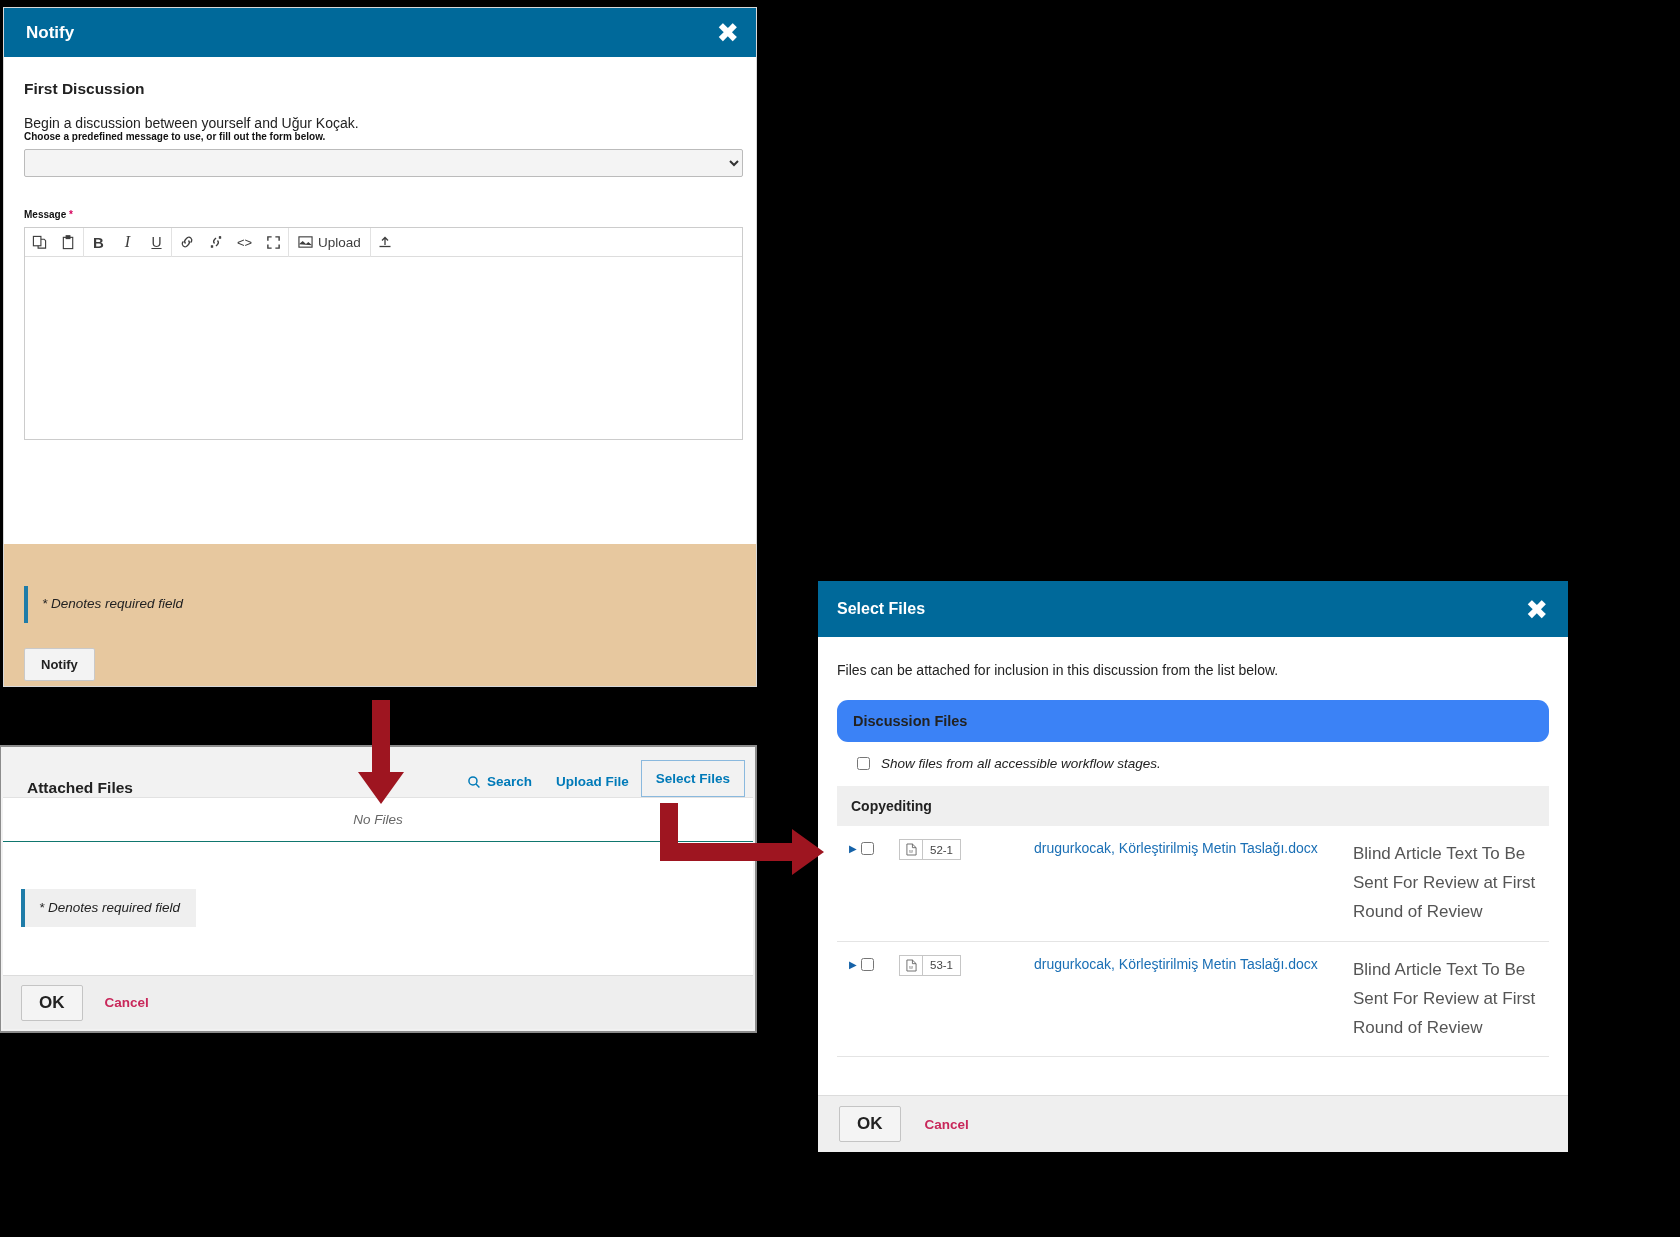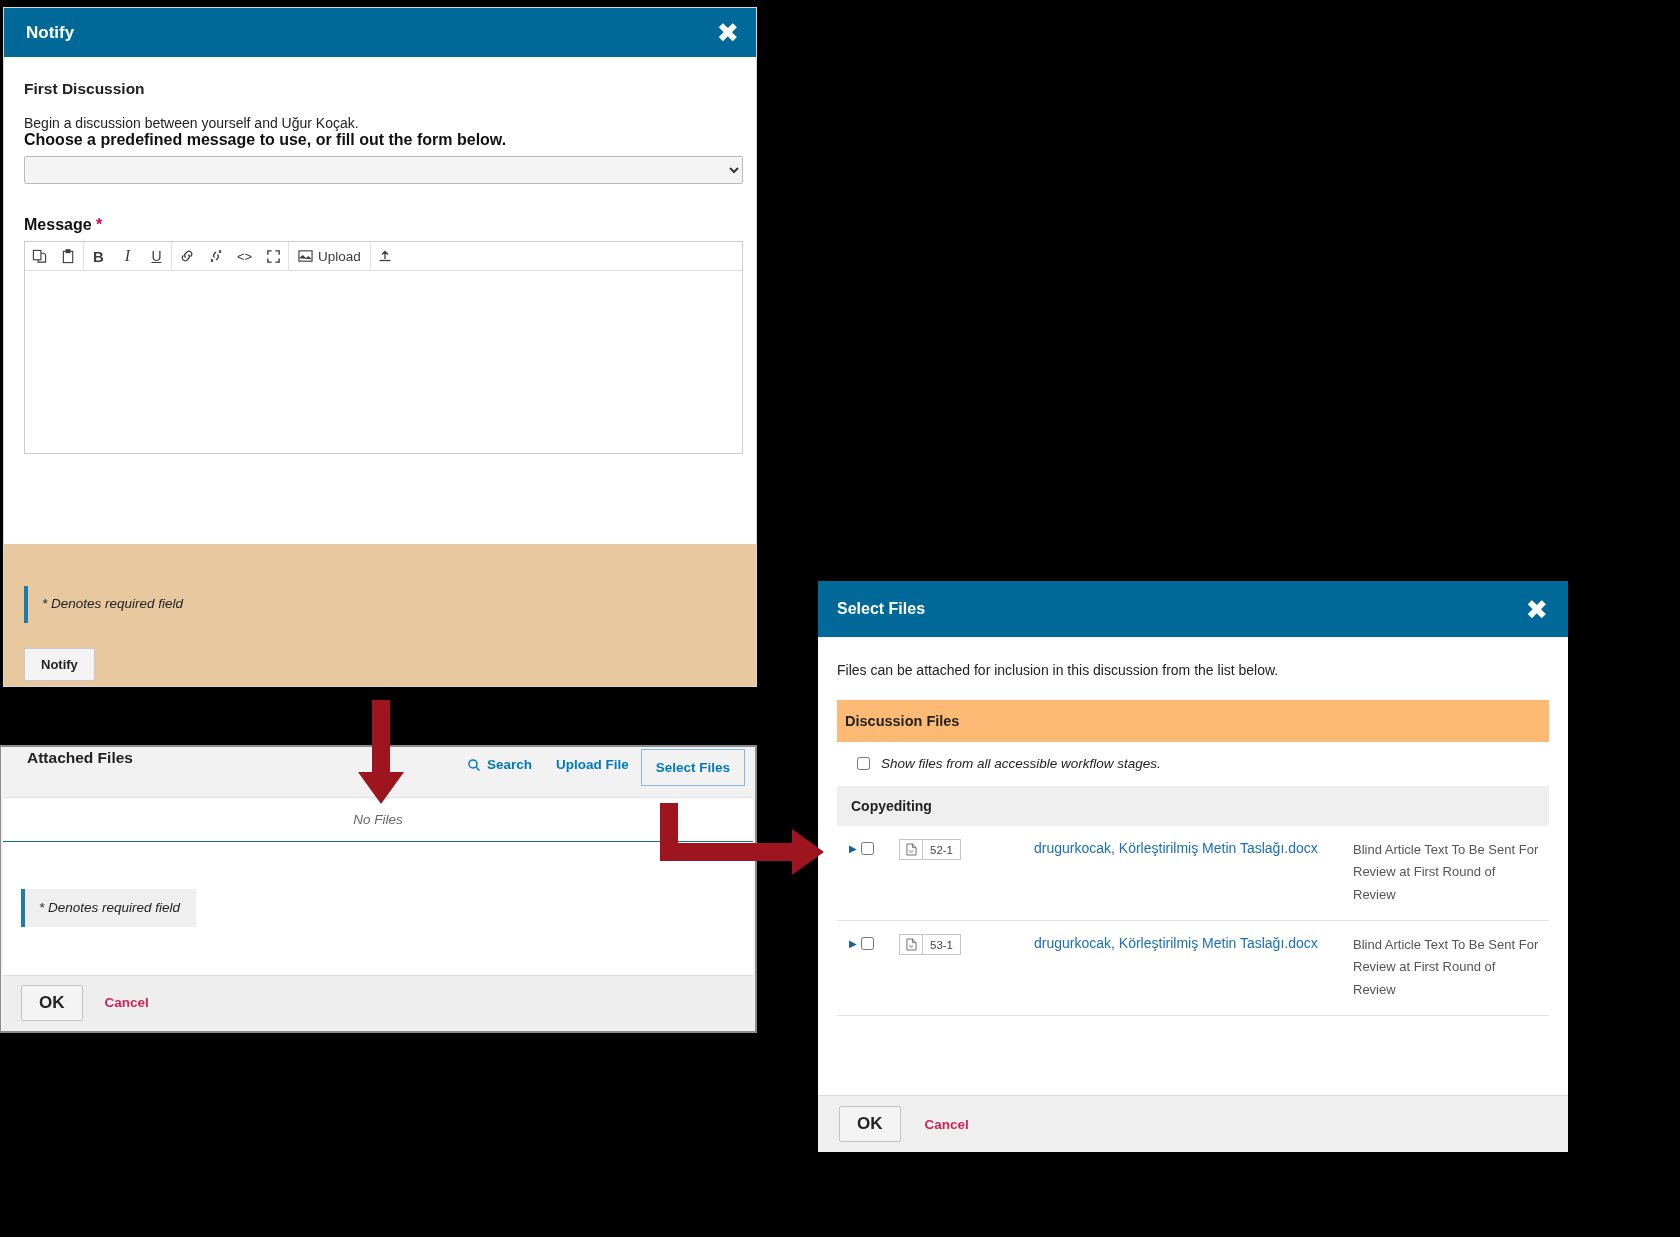--- a/index.html
+++ b/index.html
@@ -30,21 +30,21 @@
   #notify {
     left: 4px; top: 8px; width: 752px; height: 678px;
     box-shadow: 0 0 0 1px #d8d8d8;
     overflow: hidden;
   }
   #notify .modal-head { height: 49px; padding: 0 17px 0 22px; }
   #notify .modal-title { font-size: 17px; }
   #notify-body { padding: 20px 20px 0 20px; background:#fff; }
   .sec-title { font-size: 15.5px; font-weight: bold; color: #222; margin: 3px 0 17px 0; }
   .sec-desc { font-size: 14px; color: #222; }
-  .field-label { font-size: 16px; font-weight: bold; color: #111; margin-bottom: 7px; }
+  .field-label { font-size: 10px; font-weight: bold; color: #111; margin-bottom: 7px; }
   .req-star { color: #d6005c; font-weight: bold; }
 
   select.predef {
     width: 719px; height: 28px;
     border: 1px solid #bbb; border-radius: 2px;
     background: #f4f4f4; font-size: 13px;
     padding-left: 6px; color: #333;
     appearance: auto;
   }
 
@@ -82,21 +82,21 @@
   }
 
   
   #attached {
     left: 3px; top: 749px; width: 750px; height: 280px;
     background: #fff;
     box-shadow: 0 0 0 2px #f2f2f2, 0 0 0 4px #8c8c8c;
   }
   .af-head {
     height: 49px; background: #f2f2f2; border-bottom: 1px solid #e2e2e2;
-    display: flex; align-items: flex-start; padding: 0 8px 0 24px;
+    display: flex; align-items: flex-end; padding: 0 8px 0 24px;
   }
   .af-title { font-size: 15.5px; font-weight: bold; color: #222; flex: 1; }
   .af-action {
     color: #007ab8; font-size: 13.5px; font-weight: bold;
     padding: 8px 12px; cursor: pointer; display: flex; align-items: center; gap: 6px;
   }
   .af-action.boxed { border: 1px solid #8ab9de; padding: 10px 14px; }
   .af-nofiles {
     text-align: center; font-style: italic; color: #666; font-size: 13.5px;
     padding: 14px 0; border-bottom: 1px solid #0f766e;
@@ -120,22 +120,23 @@
 
   
   #selectfiles {
     left: 818px; top: 581px; width: 750px; height: 571px; background: #fff;
   }
   #selectfiles .modal-head { height: 56px; padding: 0 20px 0 19px; }
   #selectfiles .modal-title { font-size: 16px; }
   .sf-body { padding: 25px 19px 0 19px; }
   .sf-desc { font-size: 14px; color: #222; margin-bottom: 22px; }
   .sf-grid-head {
-    background: #fdba74; font-weight: bold; font-size: 14.5px; color: #222;
-    padding: 13px 0 13px 8px;
+    background: #3b82f6; font-weight: bold; font-size: 14.5px; color: #222;
+    padding: 13px 0 13px 16px;
+    border-radius: 11px;
   }
   .sf-checkrow {
     display: flex; align-items: center; gap: 11px;
     padding: 14px 0 15px 20px; font-style: italic; font-size: 13.5px; color: #222;
   }
   .sf-checkrow input[type=checkbox], .file-check { width: 13px; height: 13px; margin: 0; }
   .sf-stage {
     background: #efefef; font-weight: bold; font-size: 14px; color: #222;
     padding: 12px 0 12px 14px;
   }
@@ -156,21 +157,21 @@
   .badge .ico {
     display: flex; align-items: center; justify-content: center;
     width: 23px; border-right: 1px solid #c6c6c6; color: #555; font-size: 11px;
   }
   .badge .num {
     display: flex; align-items: center; padding: 0 7px;
     font-size: 11.5px; color: #444;
   }
   .fname { flex: 1; color: #1a6fb5; font-size: 14px; cursor: pointer; padding-top: 1px; }
   .fmeta {
-    width: 196px; color: #555; font-size: 13px; line-height: 1.72; padding-right: 8px;
+    width: 196px; color: #555; font-size: 17px; line-height: 1.72; padding-right: 8px;
   }
   .sf-footer {
     position: absolute; left: 0; right: 0; bottom: 0; height: 57px;
     background: #efefef; border-top: 1px solid #dcdcdc;
     display: flex; align-items: center; padding-left: 21px; gap: 24px;
   }
 
   
   .arrow { position: absolute; pointer-events: none; }
 </style>

